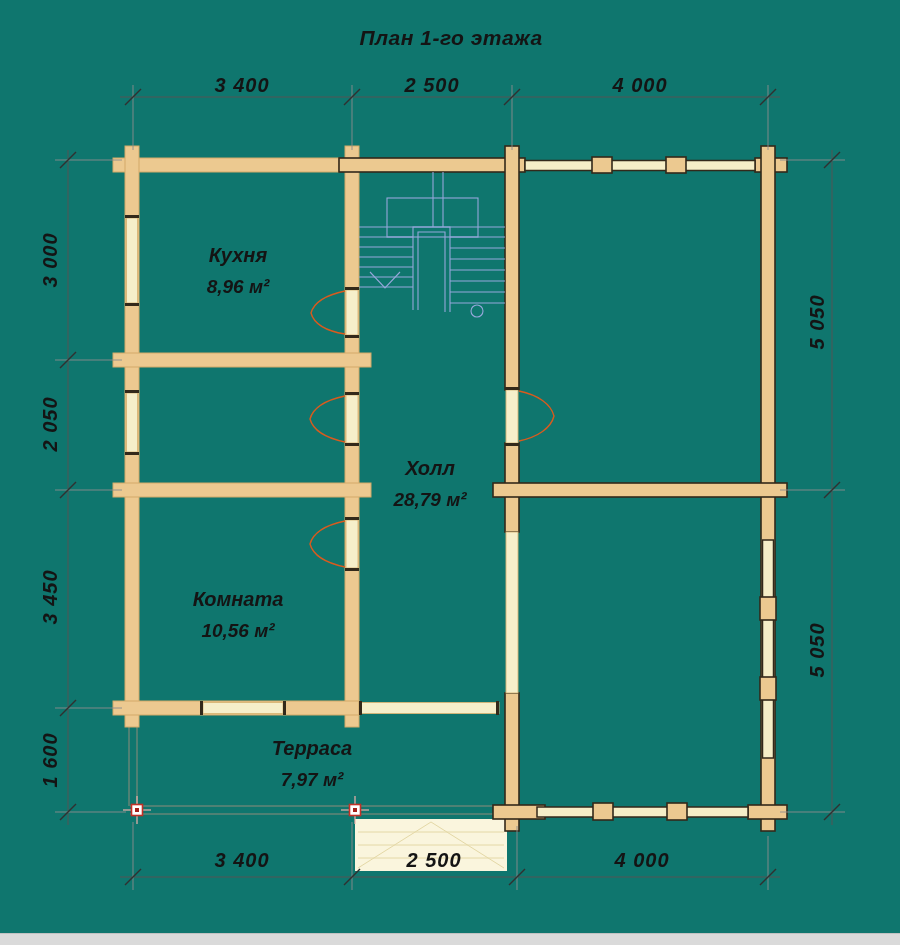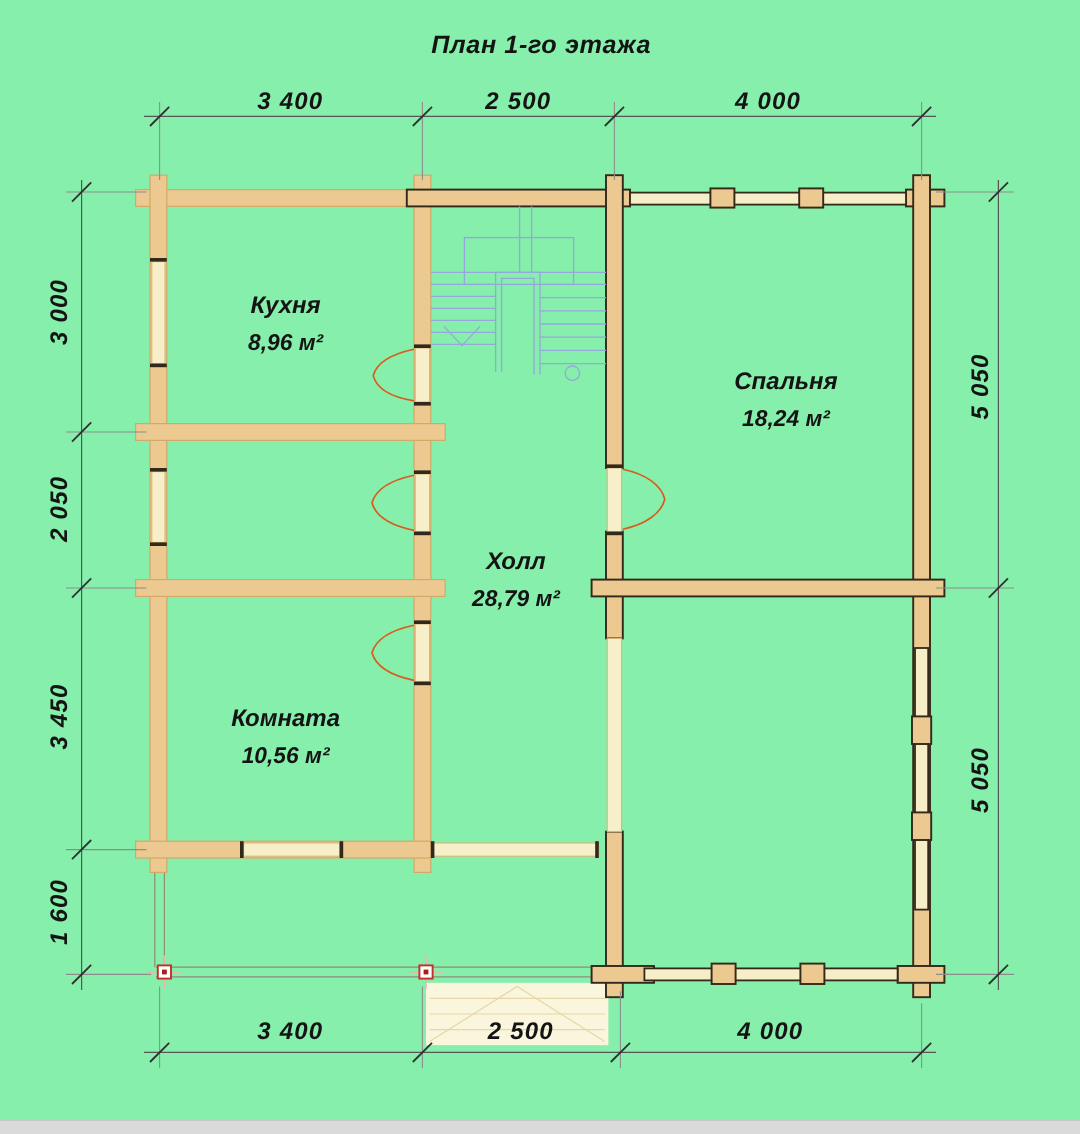--- a/index.html
+++ b/index.html
@@ -1,17 +1,17 @@
 <!DOCTYPE html>
 <html><head>
 <meta charset="utf-8">
 <style>
   html,body{margin:0;padding:0;background:#ffffff;}
   #stage{
-    position:relative;width:900px;height:945px;background:#86efac;overflow:hidden;
+    position:relative;width:900px;height:945px;background:#0f766e;overflow:hidden;
     font-family:"Liberation Sans", sans-serif;
   }
   #plan-svg{position:absolute;left:0;top:0;}
   .lbl{
     position:absolute;color:#141414;font-weight:bold;font-style:italic;
     text-align:center;white-space:nowrap;line-height:31px;font-size:20px;
     transform:translateX(-50%);
   }
   .room .area{display:block;font-size:19px;}
   .room .rname{display:block;font-size:20px;}
@@ -245,19 +245,19 @@
     <span class="area">8,96 м²</span>
   </div>
   <div class="lbl room" style="left:238px;top:584px;">
     <span class="rname">Комната</span>
     <span class="area">10,56 м²</span>
   </div>
   <div class="lbl room" style="left:430px;top:453px;">
     <span class="rname">Холл</span>
     <span class="area">28,79 м²</span>
   </div>
-  <div class="lbl room" style="left:655px;top:303px;">
-    <span class="rname">Спальня</span>
-    <span class="area">18,24 м²</span>
+  <div class="lbl room" style="left:312px;top:733px;">
+    <span class="rname">Терраса</span>
+    <span class="area">7,97 м²</span>
   </div>
 
   <div class="bottom-strip"></div>
 </div>
 
 </body></html>

